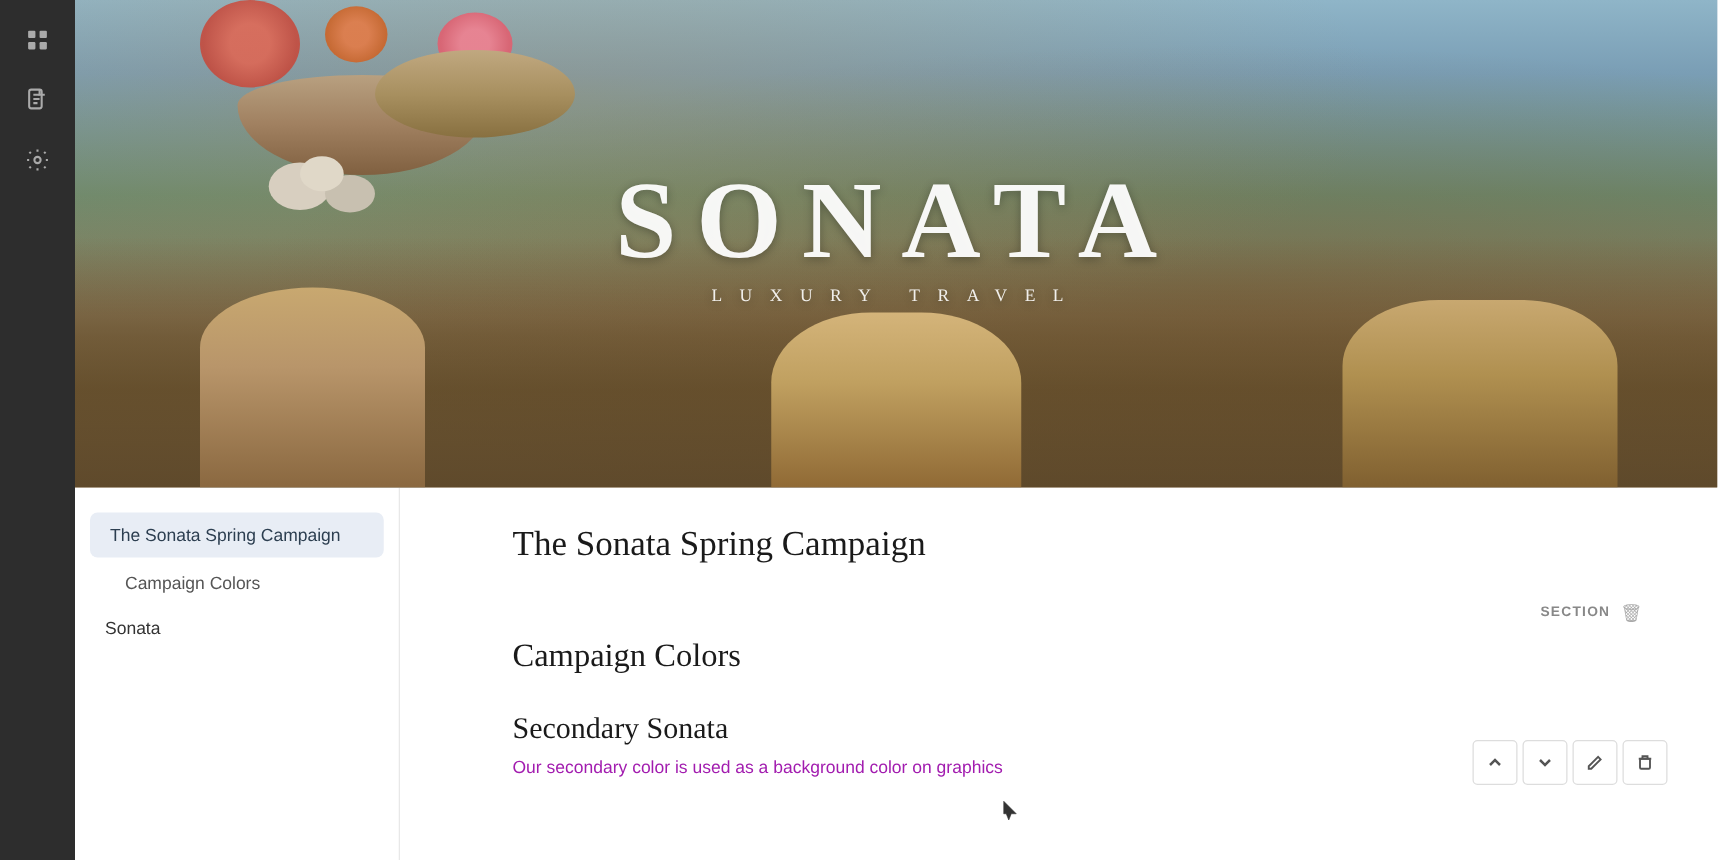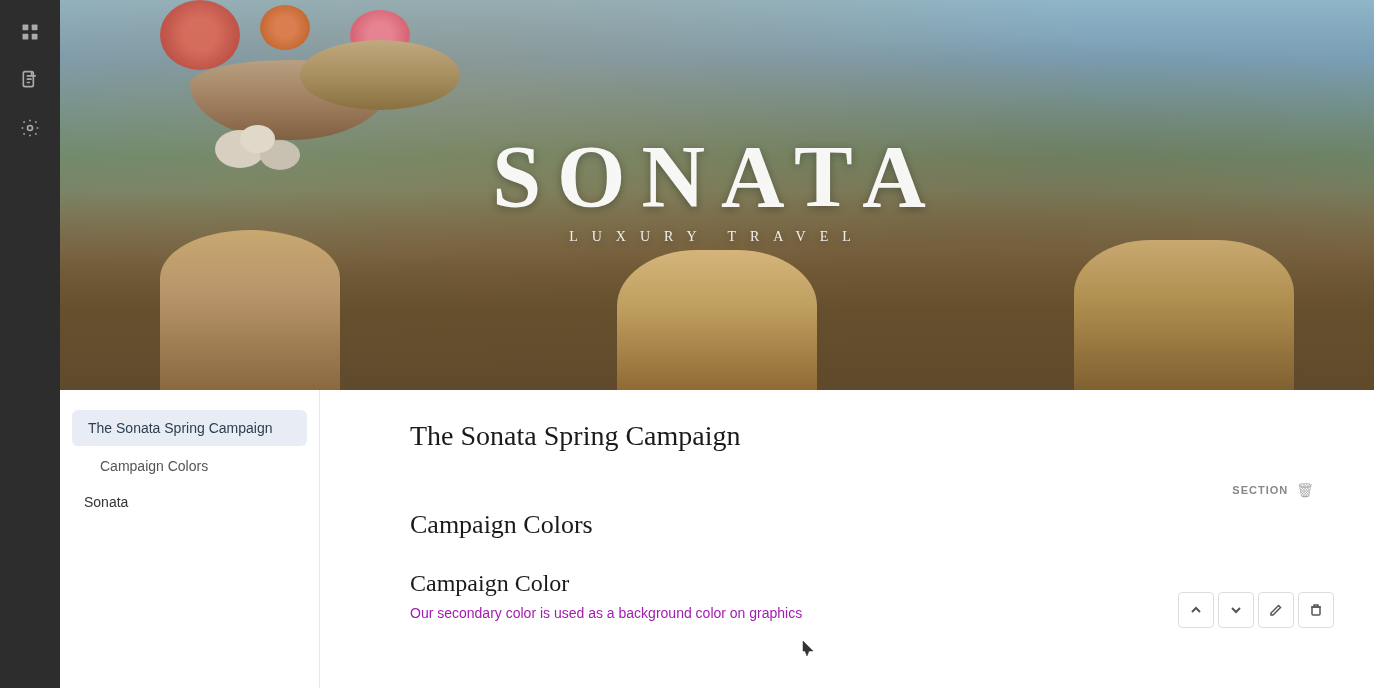--- a/index.html
+++ b/index.html
@@ -397,21 +397,21 @@
     <div class="doc-content">
       <h1 class="doc-title">The Sonata Spring Campaign</h1>
 
       <div class="section-header">
         <span class="section-label">SECTION</span>
         <span class="section-delete-icon">🗑</span>
       </div>
 
       <h2 class="section-title">Campaign Colors</h2>
 
-      <h3 class="secondary-color-title">Campaign Color</h3>
+      <h3 class="secondary-color-title">Secondary Sonata</h3>
       <p class="secondary-color-desc">Our secondary color is used as a background color on graphics</p>
 
       <div class="float-actions">
         <button class="float-btn">
           <svg width="12" height="12" viewBox="0 0 12 12" fill="none" stroke="currentColor" stroke-width="2">
             <polyline points="2,8 6,4 10,8"></polyline>
           </svg>
         </button>
         <button class="float-btn">
           <svg width="12" height="12" viewBox="0 0 12 12" fill="none" stroke="currentColor" stroke-width="2">

